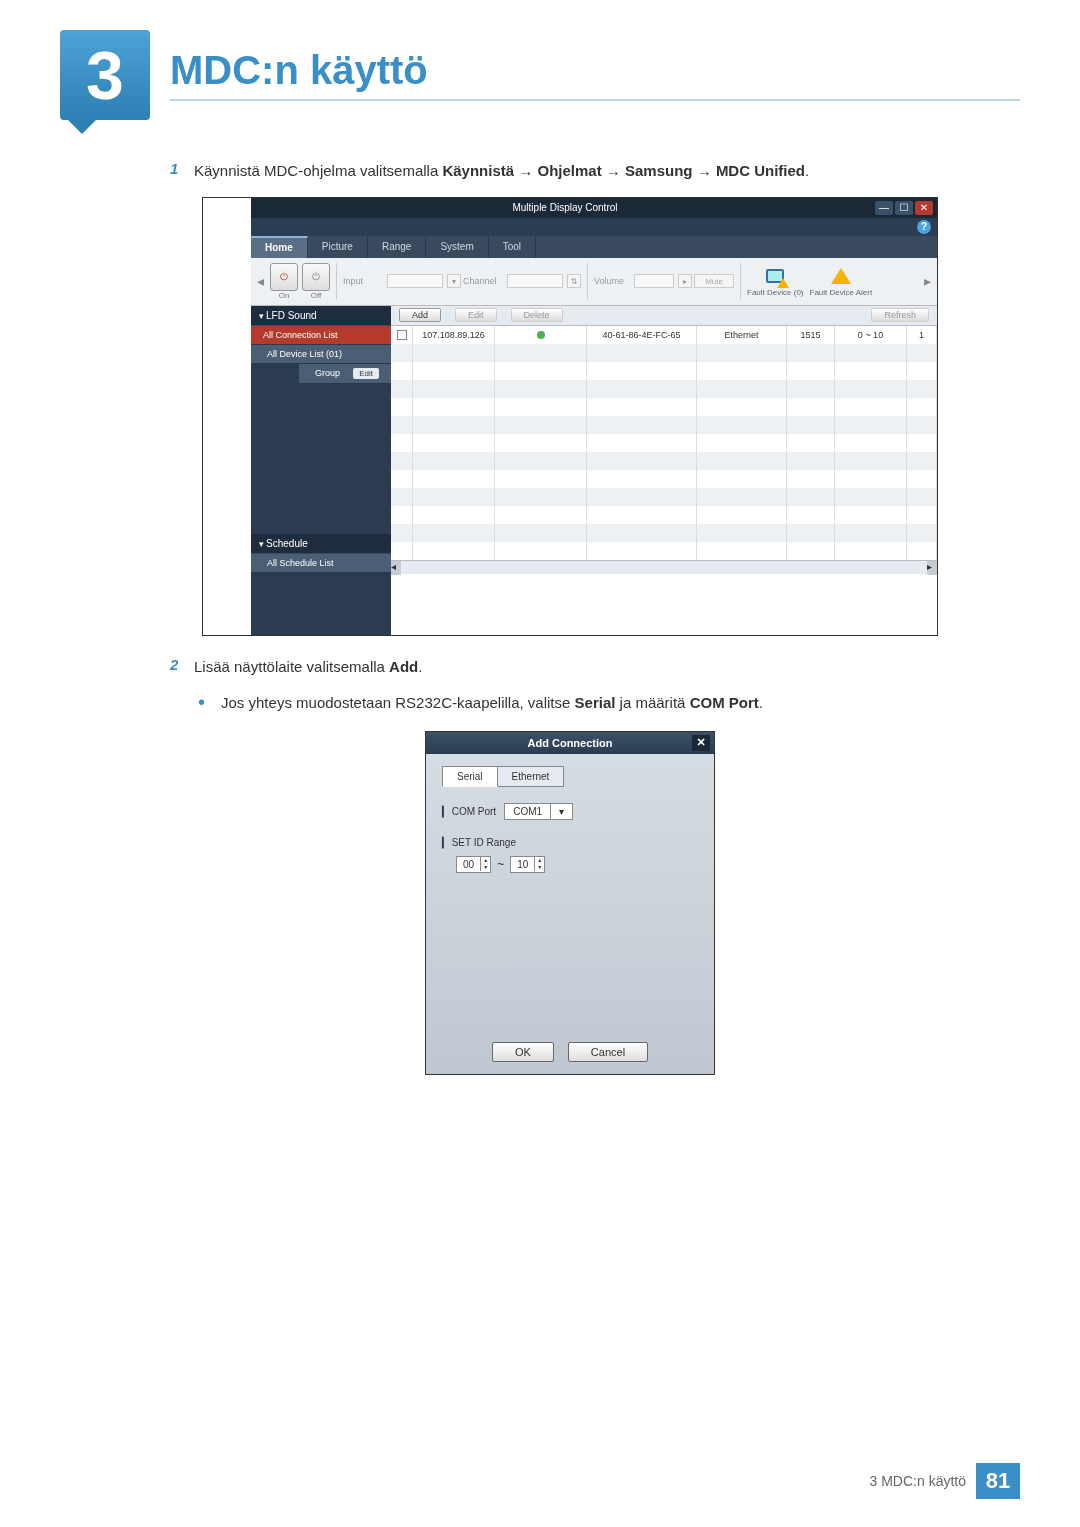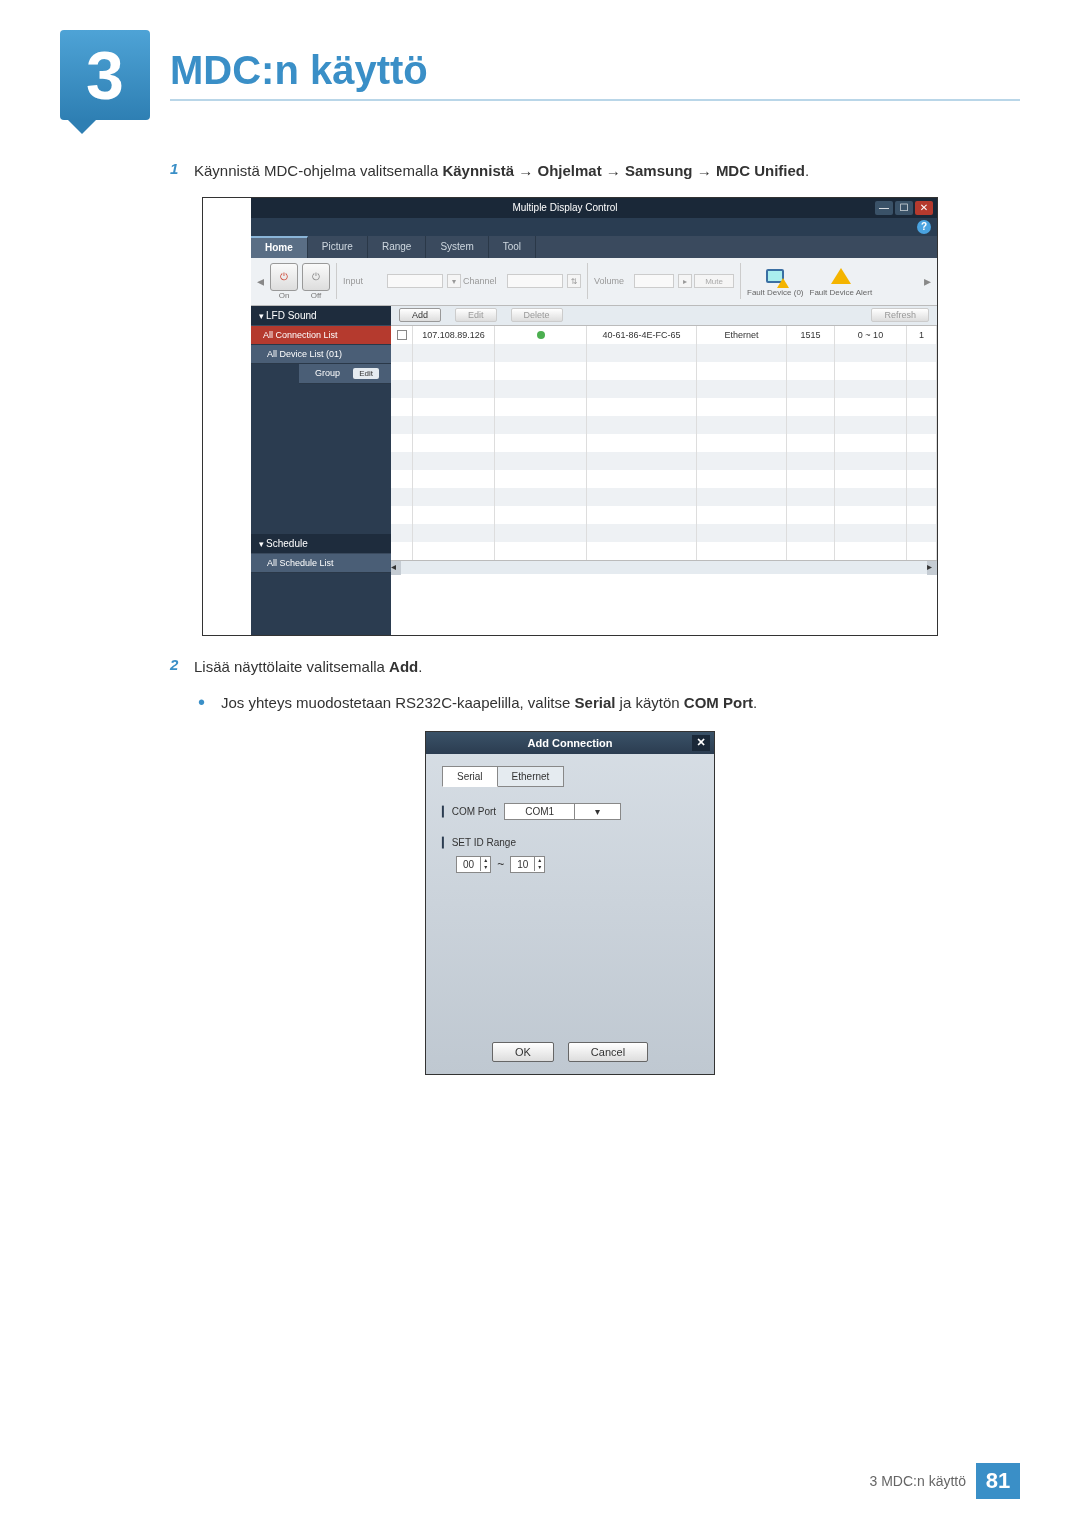--- a/index.html
+++ b/index.html
@@ -107,21 +107,21 @@
   .ac-close{position:absolute;right:4px;top:3px;width:18px;height:16px;background:#1a2838;color:#fff;display:flex;align-items:center;justify-content:center;font-size:11px;}
   .ac-body{padding:12px 16px 10px 16px;font-size:11px;color:#333;min-height:320px;position:relative;}
   .ac-tabs{display:flex;gap:0;margin-bottom:16px;}
   .ac-tab{padding:4px 14px;border:1px solid #888;background:#e5ebf0;font-size:10px;}
   .ac-tab.active{background:#fff;border-bottom-color:#fff;}
   .ac-tab + .ac-tab{border-left:none;}
   .ac-field{display:flex;align-items:center;gap:8px;margin-bottom:16px;}
   .ac-label{font-size:10px;}
   .ac-label::before{content:"▎";color:#2b3c50;margin-right:2px;}
   .ac-select{display:flex;align-items:center;border:1px solid #888;background:#fff;font-size:10px;}
-  .ac-select span{padding:2px 20px;}
+  .ac-select span{padding:2px 8px;}
   .ac-dd{border-left:1px solid #888;padding:2px 5px;}
   .ac-range{display:flex;align-items:center;gap:6px;}
   .ac-spin{display:flex;align-items:center;border:1px solid #888;background:#fff;}
   .ac-spin-val{padding:2px 6px;font-size:10px;}
   .ac-spin-ctl{display:flex;flex-direction:column;border-left:1px solid #888;}
   .ac-spin-ctl div{font-size:6px;padding:0 3px;line-height:7px;}
   .ac-tilde{font-size:12px;}
   .ac-footer{position:absolute;bottom:12px;left:0;right:0;display:flex;justify-content:center;gap:14px;}
   .ac-btn{padding:3px 22px;border:1px solid #666;background:linear-gradient(#fff,#ddd);font-size:11px;border-radius:2px;}
   
@@ -394,21 +394,21 @@
       </div>
     </div>
 
     <div class="step-row">
       <div class="step-num">2</div>
       <div class="step-text" id="step1"><span>Lisää näyttölaite valitsemalla </span><span class="bold">Add</span><span>.</span></div>
     </div>
 
     <div class="bullet-row">
       <div class="bullet-dot">•</div>
-      <div class="step-text" id="bullet0"><span>Jos yhteys muodostetaan RS232C-kaapelilla, valitse </span><span class="bold">Serial</span><span> ja käytön </span><span class="bold">COM Port</span><span>.</span></div>
+      <div class="step-text" id="bullet0"><span>Jos yhteys muodostetaan RS232C-kaapelilla, valitse </span><span class="bold">Serial</span><span> ja määritä </span><span class="bold">COM Port</span><span>.</span></div>
     </div>
 
     <div class="addconn">
       <div class="ac-title">
         <span>Add Connection</span>
         <div class="ac-close">✕</div>
       </div>
       <div class="ac-body">
         <div class="ac-tabs">
           <div class="ac-tab active">Serial</div>

